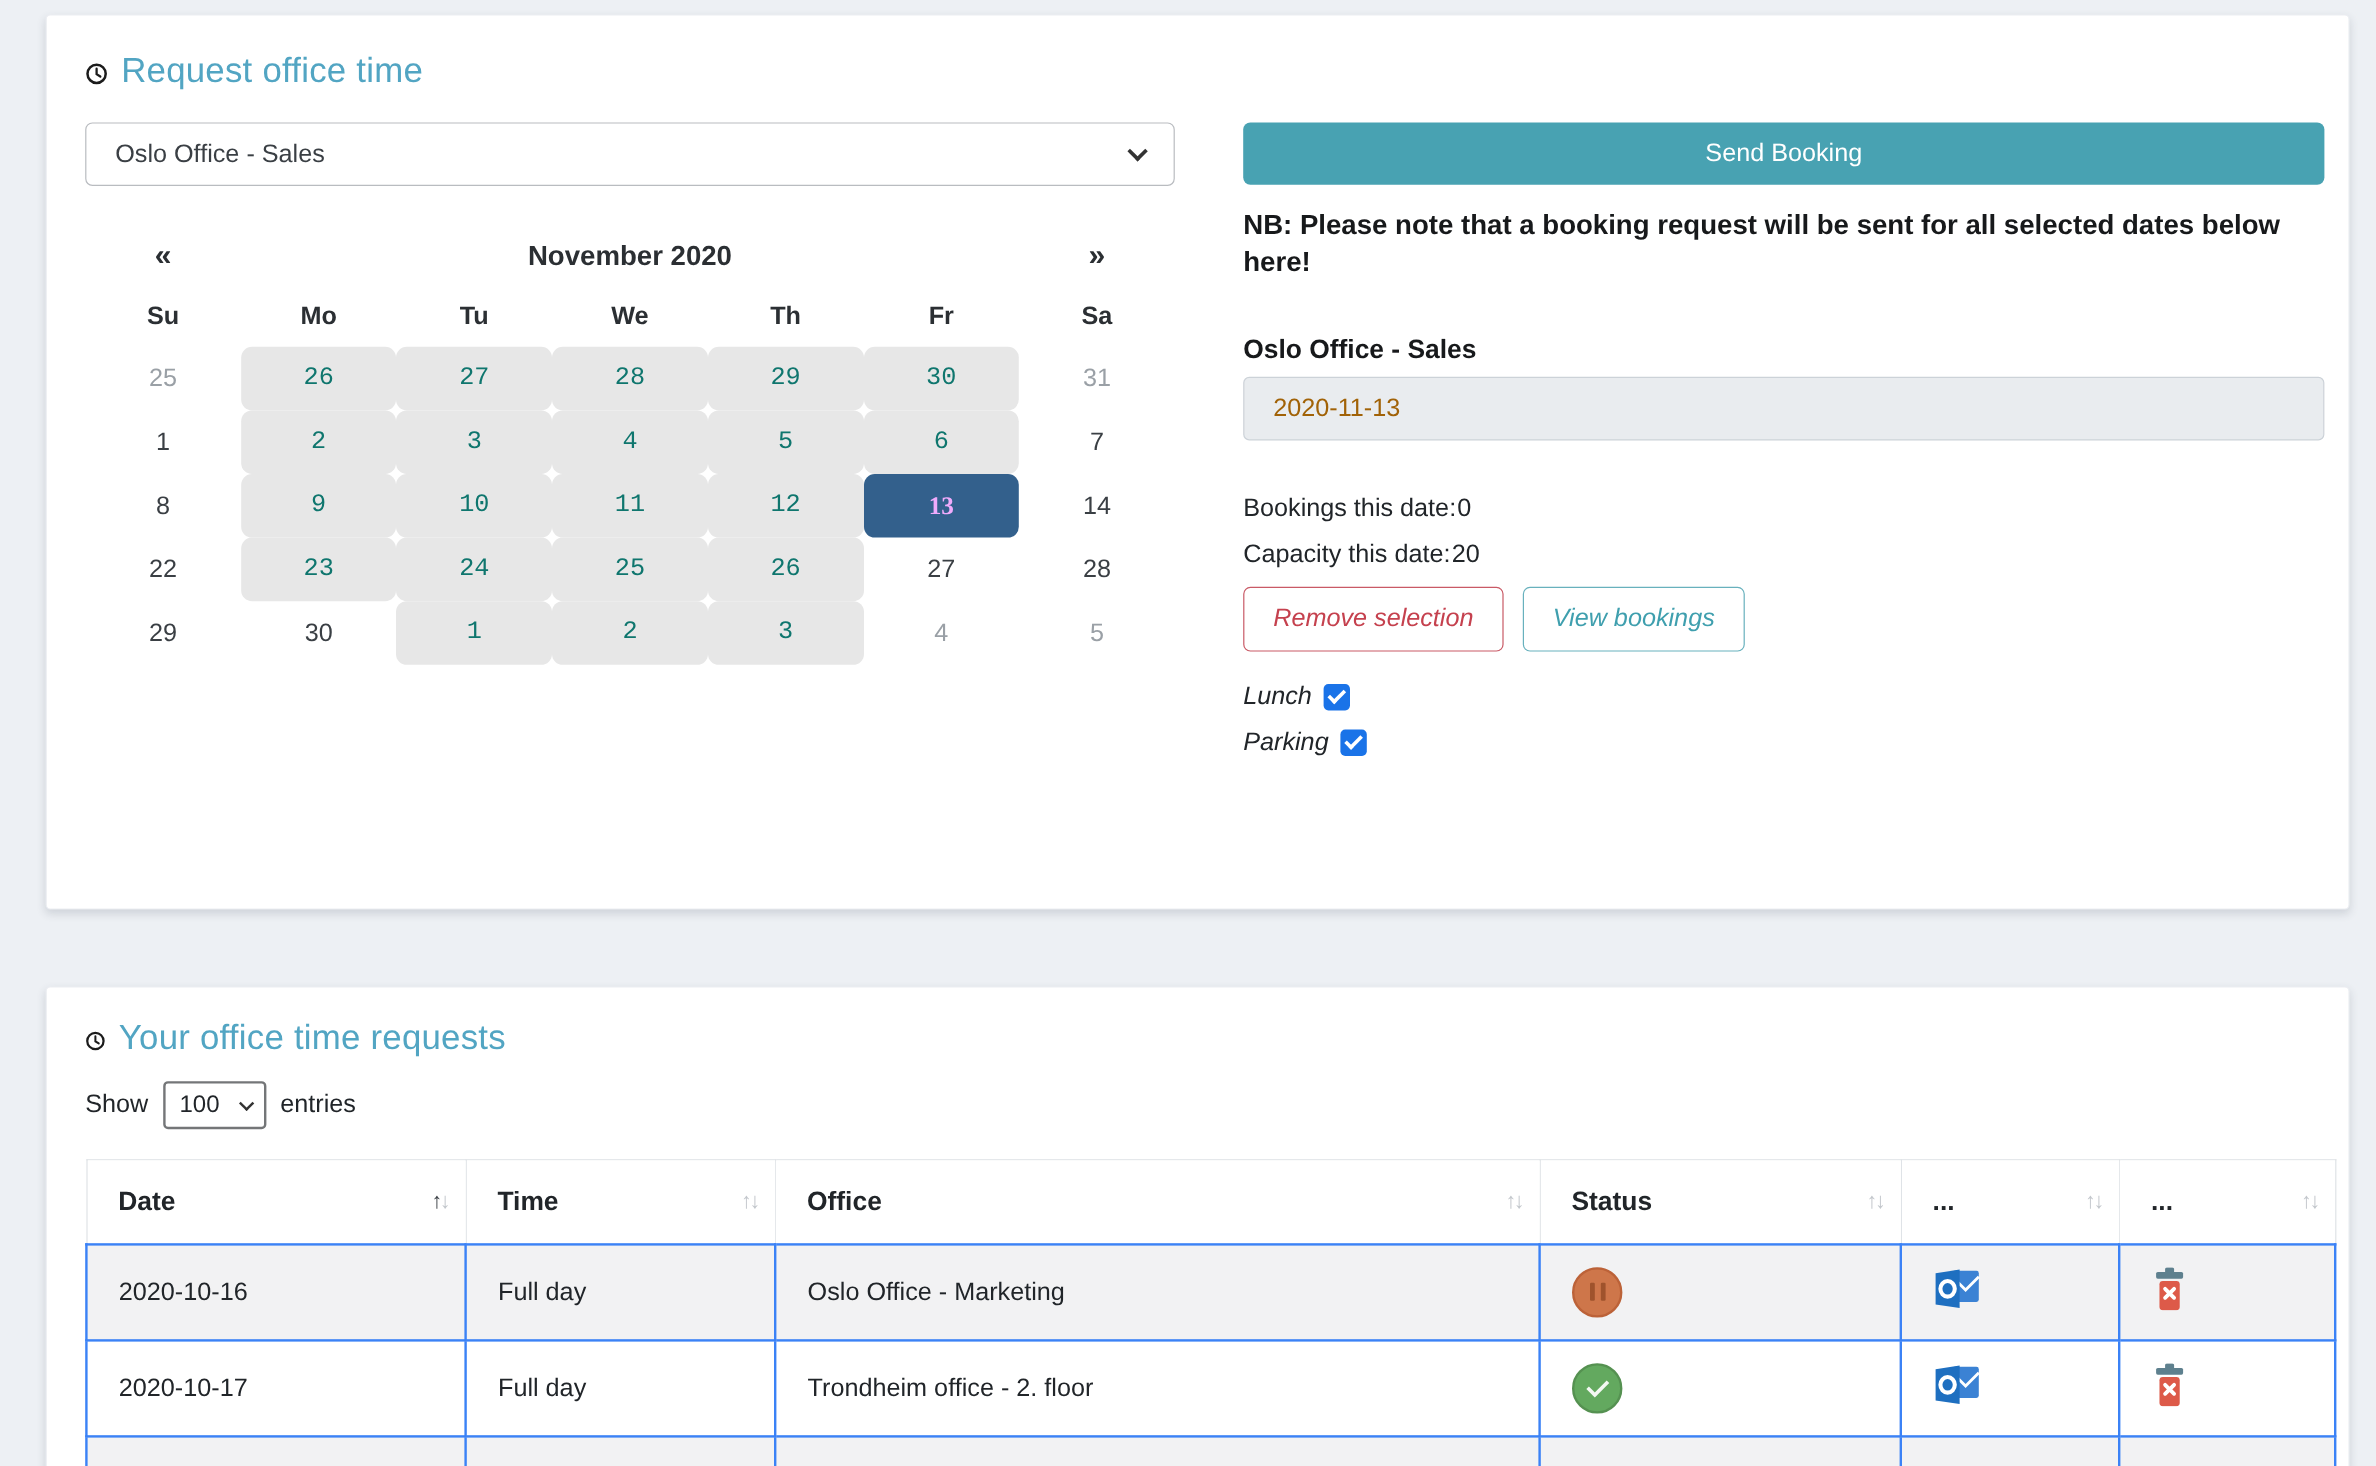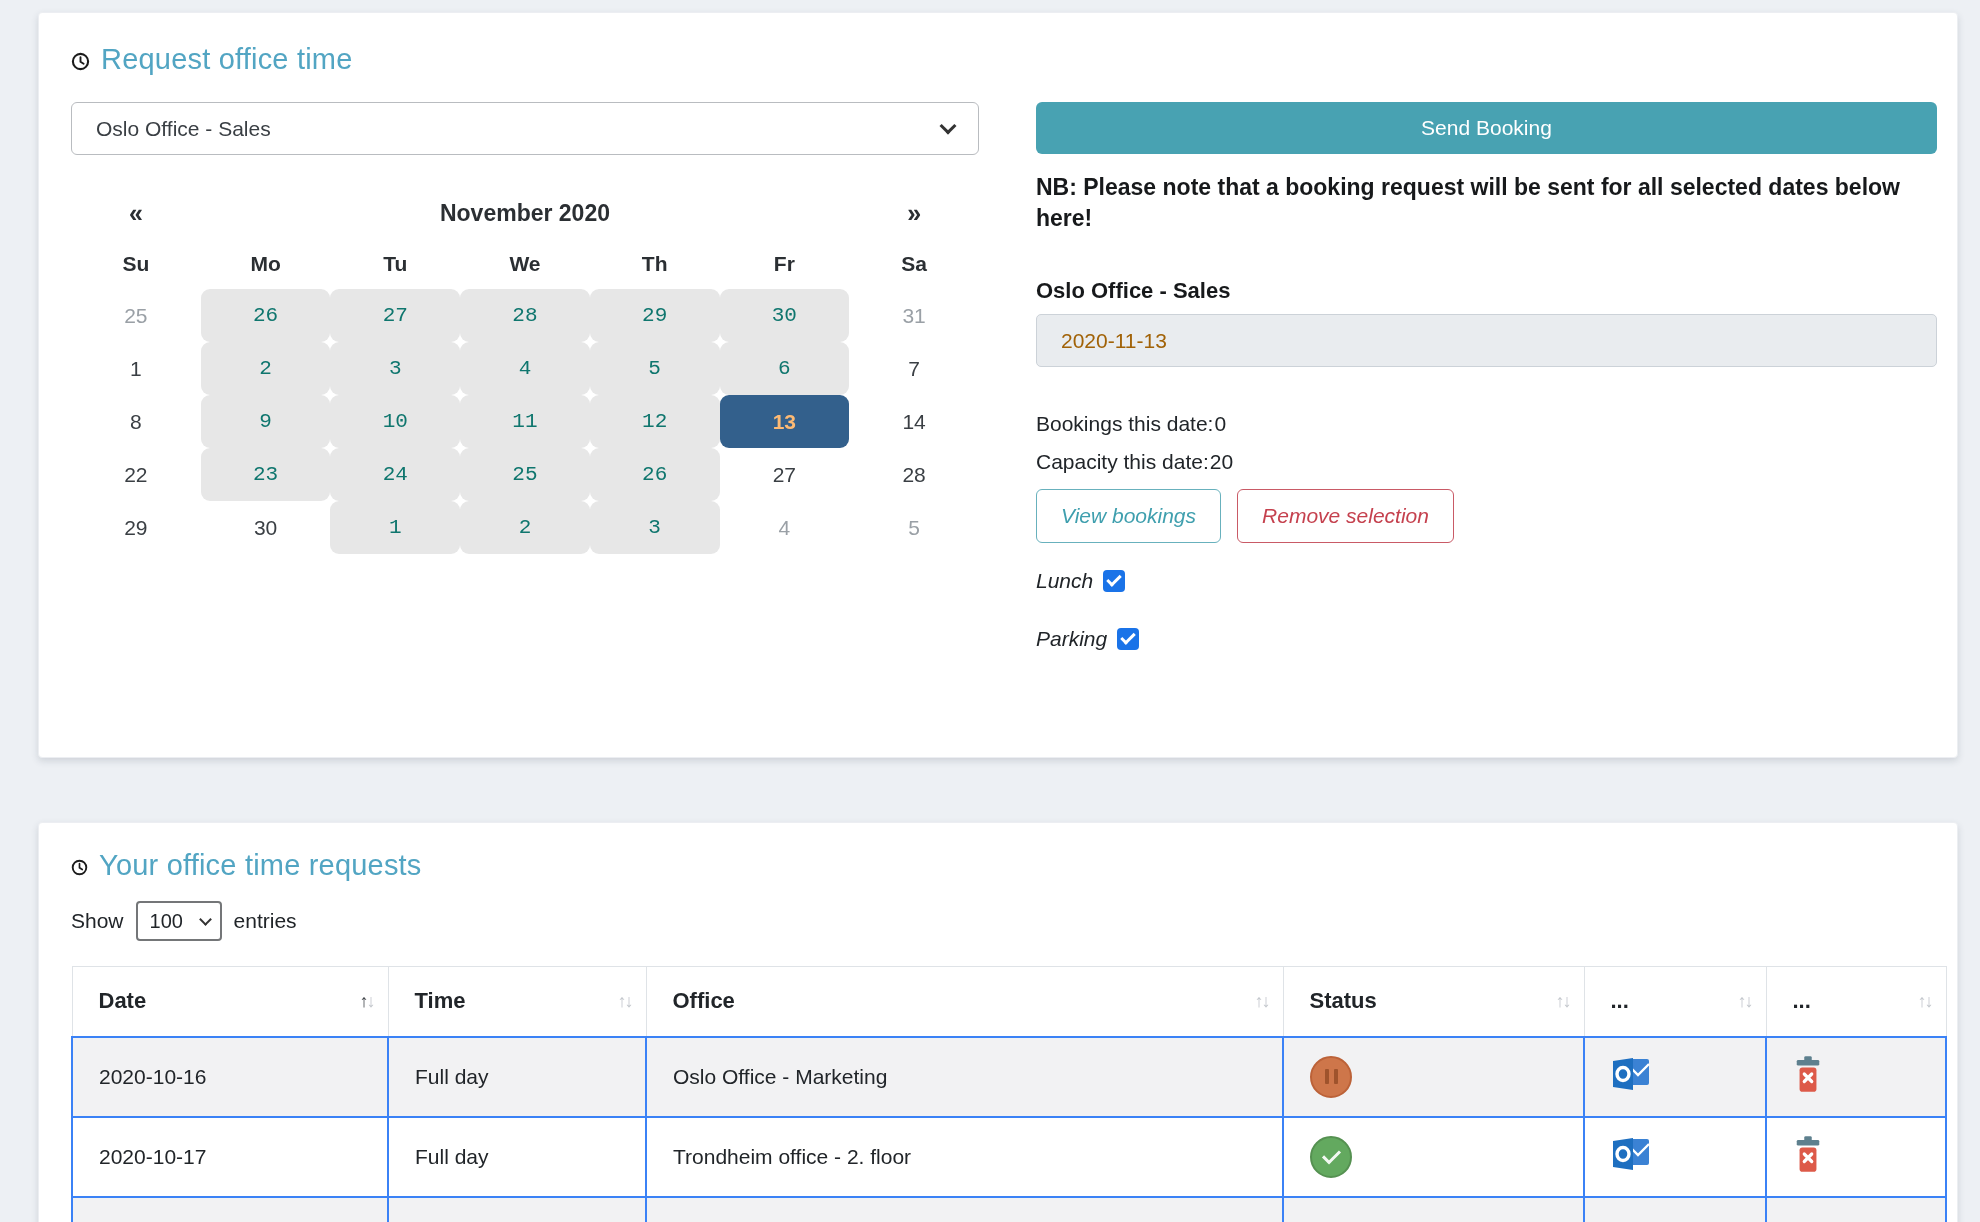--- a/index.html
+++ b/index.html
@@ -27,38 +27,38 @@
 
   
   table.cal { width:908px; margin-top:32px; border-collapse:separate; border-spacing:0; table-layout:fixed; }
   table.cal th, table.cal td { text-align:center; }
   .cal-nav th { height:52px; font-size:23px; font-weight:700; color:#2b2f33; }
   .cal-nav .arr { font-size:25px; cursor:pointer; }
   .cal-dow th { height:50px; font-size:21px; font-weight:700; color:#2b2f33; }
   td.day { height:53px; font-size:21px; color:#3a3f44; cursor:pointer; }
   td.day.muted { color:#9aa0a6; }
   td.day.off { background:#e7e7e7; color:#0f766e; border-radius:9px; cursor:default;font-family:Liberation Mono, monospace; }
-  td.day.sel { background:#33608c; color:#fdba74; border-radius:9px; font-weight:600; }
+  td.day.sel { background:#33608c; color:#f0abfc; border-radius:9px; font-weight:600;font-family:Liberation Serif, serif; }
 
   
   .btn-send { height:52px; background:#48a2b2; border-radius:6px; color:#fff; font-size:21px;
     display:flex; align-items:center; justify-content:center; cursor:pointer; }
   .nb { margin-top:18px; font-size:23px; font-weight:700; color:#17191b; line-height:1.35; max-width:905px; }
   .sel-office { margin-top:44px; font-size:22px; font-weight:700; color:#17191b; }
   .date-input { margin-top:10px; height:53px; background:#e9ecef; border:1px solid #ccd2d8;
     border-radius:5px; display:flex; align-items:center; padding-left:24px; font-size:21px; color:#a16207; }
   .stats { margin-top:38px; font-size:21px; color:#212529; }
   .stats div { height:38px; display:flex; align-items:center; gap:1px; }
   .btn-row { margin-top:8px; display:flex; gap:16px; }
   .btn-outline { height:54px; padding:0 24px; border-radius:6px; background:#fff; font-size:21px;
     font-style:italic; display:flex; align-items:center; cursor:pointer; }
   .btn-view { color:#3f9fae; border:1px solid #68b1bd; }
   .btn-remove { color:#c5414e; border:1px solid #c95a66; }
   .check-row { margin-top:22px; display:flex; align-items:center; gap:10px; font-size:21px; height:32px;font-style:italic; }
-  .check-row + .check-row { margin-top:26px; }
+  .check-row + .check-row { margin-top:6px; }
   .checkbox { width:22px; height:22px; background:#1a73e8; border-radius:4px; display:flex;
     align-items:center; justify-content:center; cursor:pointer; }
   .checkbox::after { content:""; width:11px; height:5px; border-left:3px solid #fff;
     border-bottom:3px solid #fff; transform:rotate(-45deg); margin-top:-4px; }
 
   
   .show-row { margin-top:18px; display:flex; align-items:center; gap:12px; font-size:21px; height:42px; }
   .mini-select { width:86px; height:40px; border:2px solid #747678; border-radius:4px; background:#fff;
     display:flex; align-items:center; padding:0 10px 0 12px; font-size:20px; gap:8px; cursor:default; }
   .mini-select .val { flex:1; }
@@ -176,22 +176,22 @@
         <div>
           <span>Bookings this date:</span>
           <span>0</span>
         </div>
         <div>
           <span>Capacity this date:</span>
           <span>20</span>
         </div>
       </div>
       <div class="btn-row">
+        <div class="btn-outline btn-remove">Remove selection</div>
         <div class="btn-outline btn-view">View bookings</div>
-        <div class="btn-outline btn-remove">Remove selection</div>
       </div>
       <div class="check-row">
         <span>Lunch</span>
         <span class="checkbox"></span>
       </div>
       <div class="check-row">
         <span>Parking</span>
         <span class="checkbox"></span>
       </div>
     </div>

